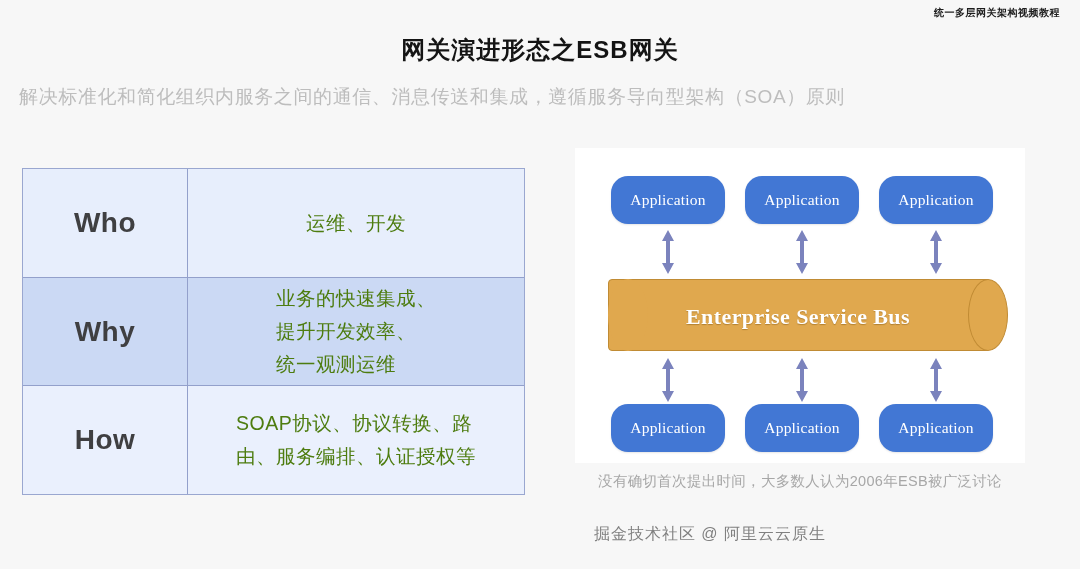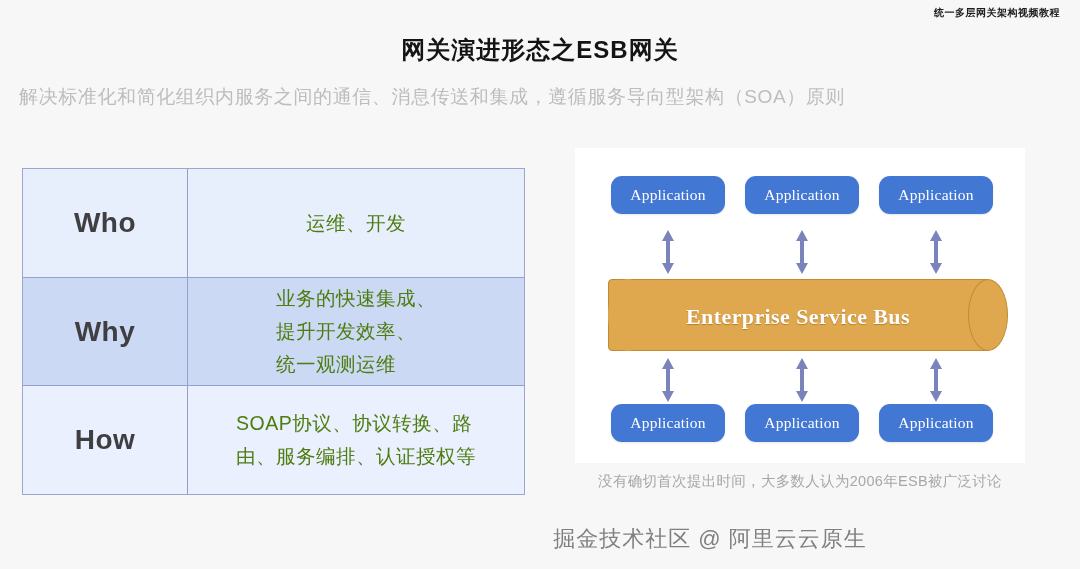--- a/index.html
+++ b/index.html
@@ -123,23 +123,23 @@
     left: 36px;
     width: 382px;
     display: flex;
     justify-content: space-between;
   }
   .app-row.top { top: 28px; }
   .app-row.bottom { top: 256px; }
 
   .app-box {
     width: 114px;
-    height: 38px;
+    height: 48px;
     background: #4277d4;
-    border-radius: 11px;
+    border-radius: 17px;
     display: flex;
     align-items: center;
     justify-content: center;
     color: #ffffff;
     font-family: "Liberation Serif", serif;
     font-size: 15.5px;
     letter-spacing: 0.2px;
     box-shadow: 0 1px 2px rgba(0,0,0,0.10);
   }
 
@@ -229,21 +229,21 @@
   }
 
   .watermark {
     position: absolute;
     left: 0;
     top: 524px;
     width: 1080px;
     text-align: center;
     padding-right: 20px;
     box-sizing: border-box;
-    font-size: 22px;
+    font-size: 16px;
     color: #808080;
     letter-spacing: 1px;
   }
   .watermark .wm-inner {
     display: inline-block;
     margin-left: 360px;
   }
 </style>
 </head>
 <body>

